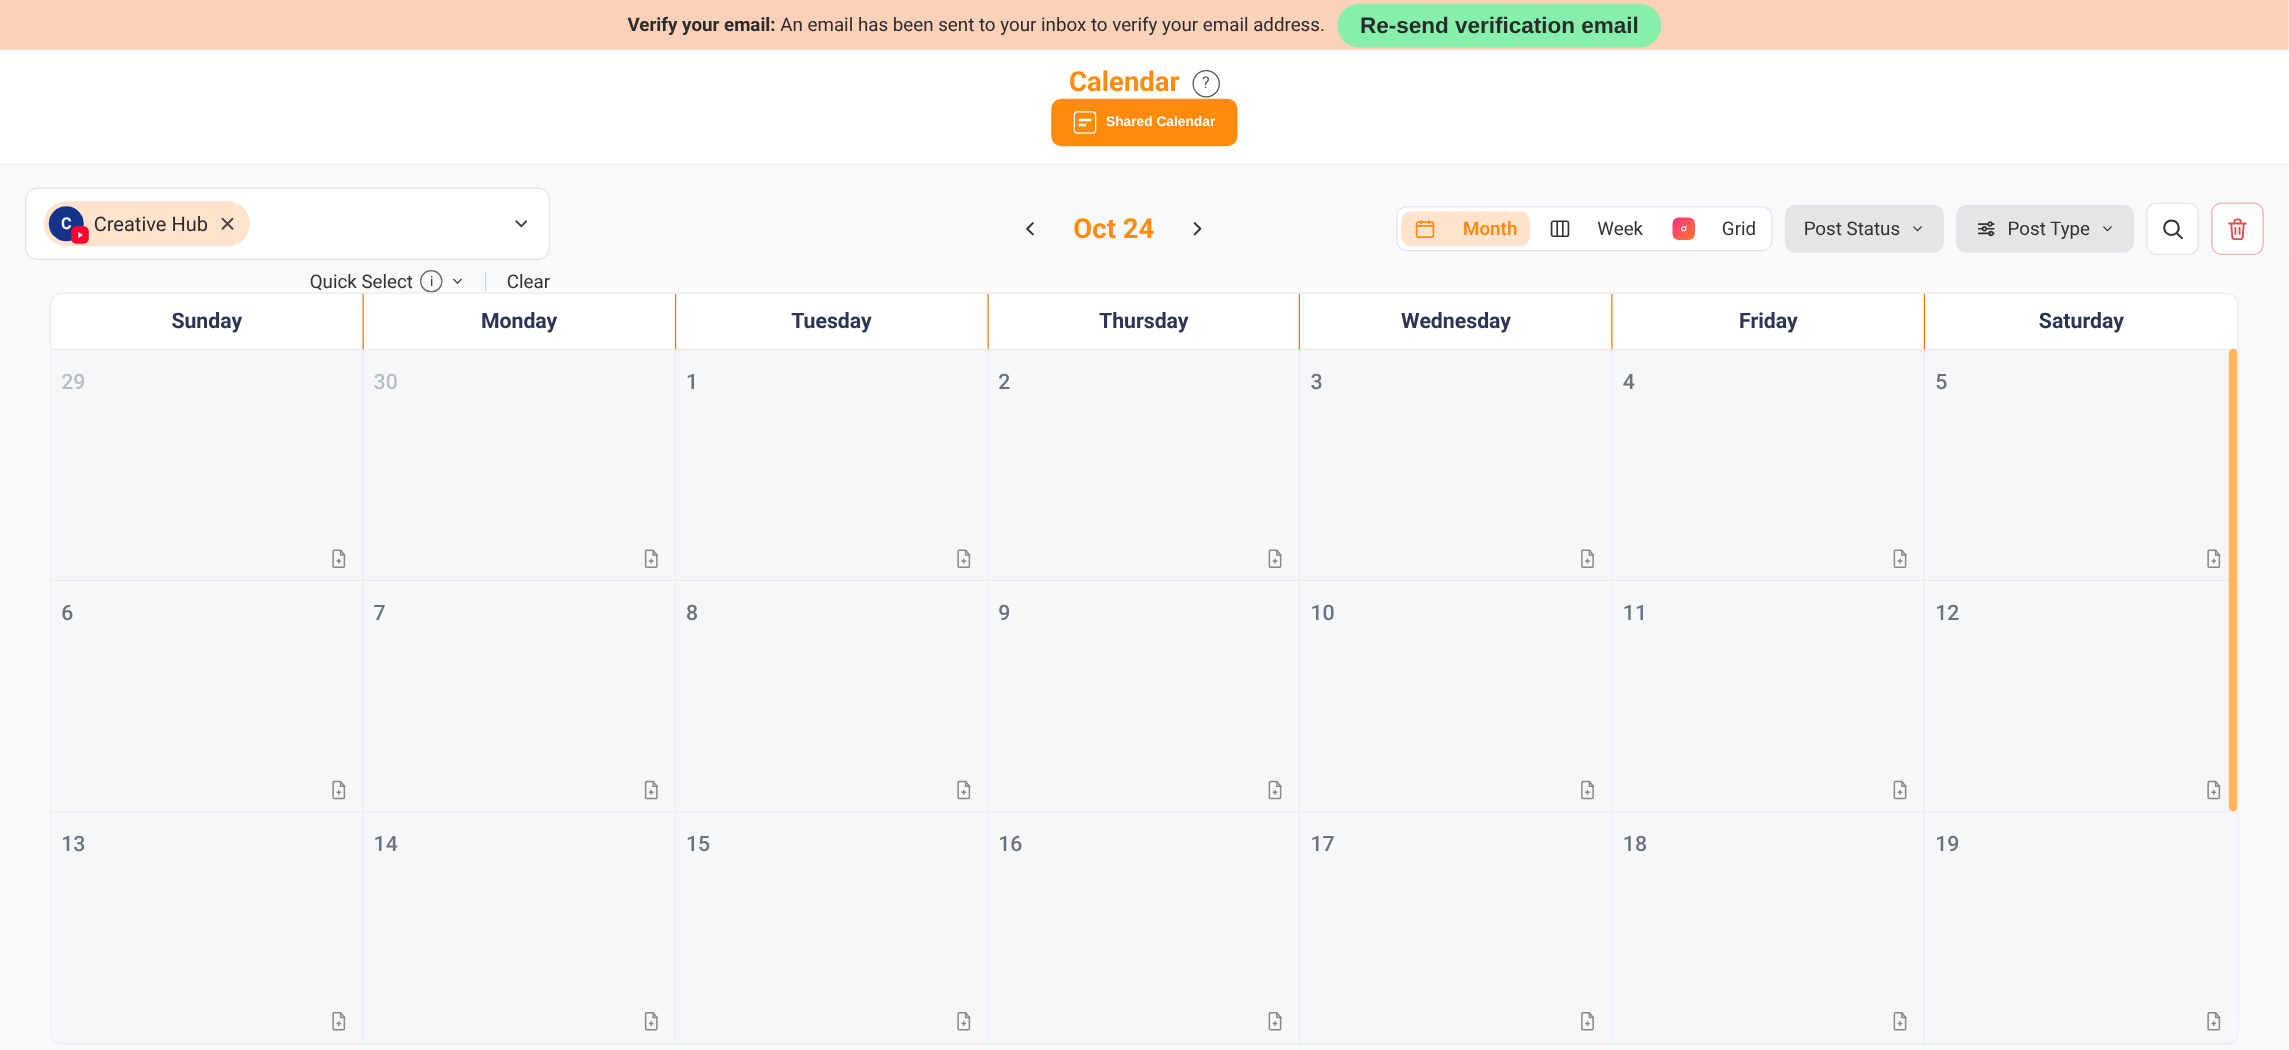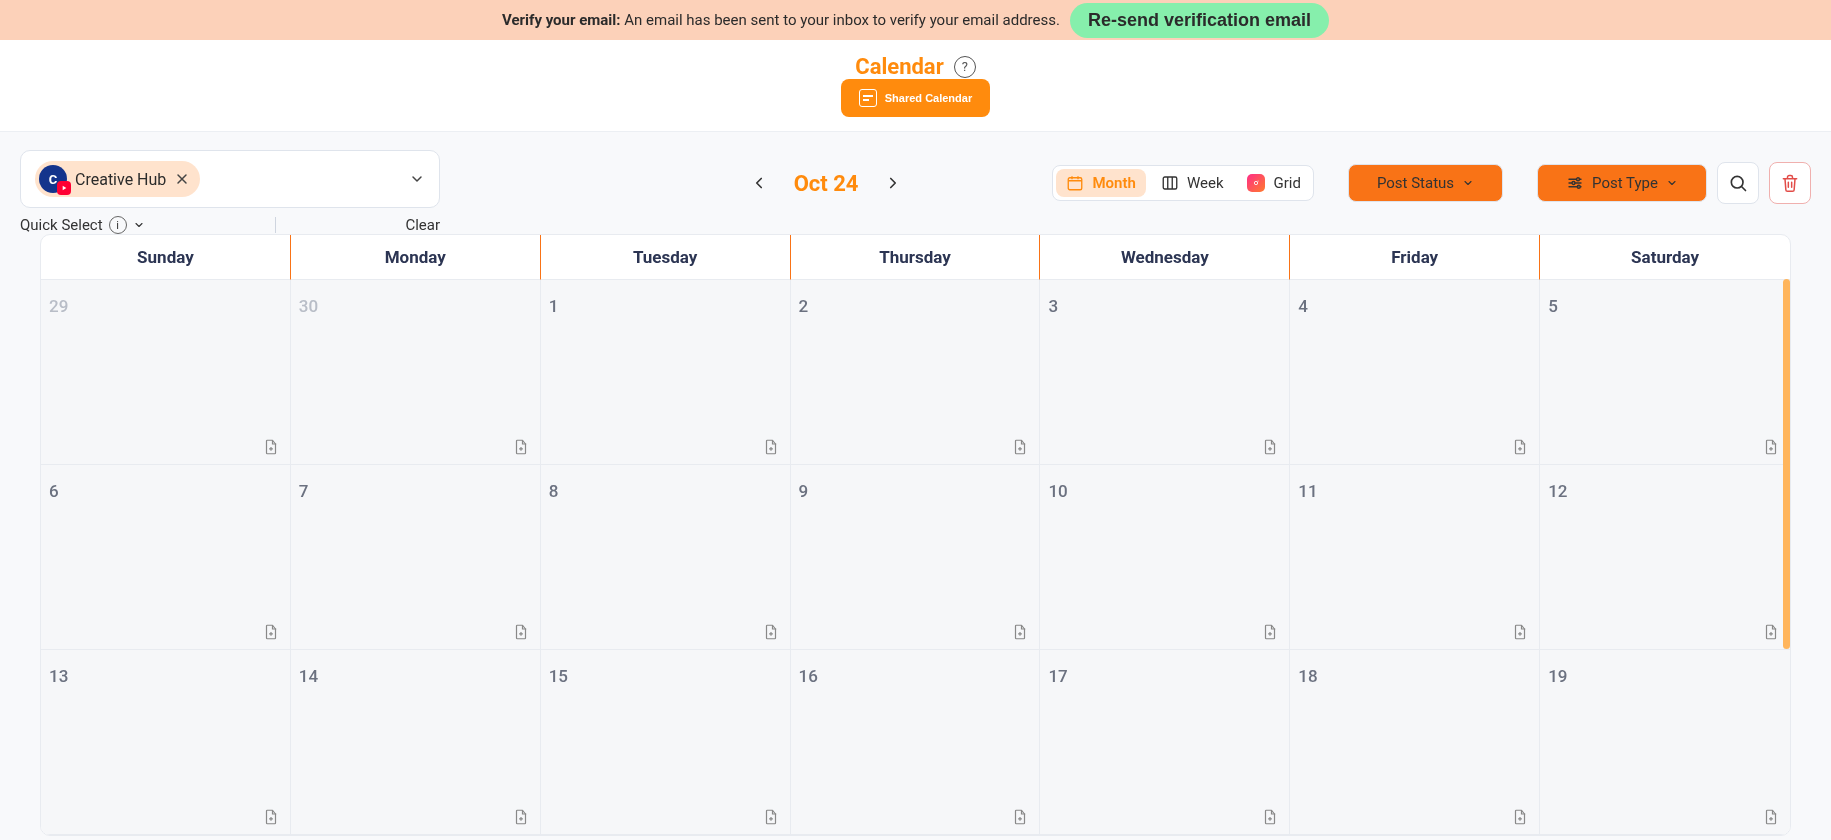--- a/index.html
+++ b/index.html
@@ -72,38 +72,38 @@
     background:#ffe3cd; border-radius: 999px; padding:4px 10px 4px 4px;
     display:flex; align-items:center; gap:8px;
   }
   .avatar { width:28px; height:28px; border-radius:50%; background:#14348c; color:#fff;
     display:flex; align-items:center; justify-content:center; font-weight:700; font-size:13px; position:relative;}
   .avatar-badge { position:absolute; bottom:-2px; right:-4px; width:14px; height:14px; border-radius:4px; background:#ff0033; display:flex; align-items:center; justify-content:center;}
   .avatar-badge svg { width:8px; height:8px; fill:#fff; }
   .chip-label { font-size:16px; color:#2b2b2b; }
   .chip-x { width:16px; height:16px; color:#444; cursor:pointer; }
   .chev { width:16px; height:16px; color:#444; cursor:pointer; }
-  .quick-row { width:420px; display:flex; justify-content:space-between; gap:16px; margin-top:8px; font-size:15px; color:#333; align-items:center;}
+  .quick-row { width:420px; display:flex; justify-content:flex-end; gap:16px; margin-top:8px; font-size:15px; color:#333; align-items:center;}
   .quick-row .sep { width:1px; height:16px; background:#cfd5df; }
   .quick-sel { display:flex; align-items:center; gap:6px; cursor:pointer;}
   .quick-info { width:18px;height:18px;border:1.5px solid #666; border-radius:50%; font-size:11px; display:flex; align-items:center; justify-content:center;}
   .quick-chev { width:12px; height:12px; }
   .clear-btn { cursor:pointer; }
 
   .toolbar-right { display:flex; align-items:center; gap:10px; margin-top:12px;}
   .date-nav { display:flex; align-items:center; gap:26px; margin-right:140px;}
   .nav-arrow { width:18px; height:18px; color:#333; cursor:pointer; }
   .date-label { font-size:22px; font-weight:700; color:#ff8b0d; }
   .view-group { display:flex; border:1px solid #dfe4ec; border-radius:8px; background:#fff; overflow:hidden;}
-  .view-btn { display:flex; align-items:center; gap:8px; padding:8px 12px; font-size:15px; color:#333; cursor:pointer;}
+  .view-btn { display:flex; align-items:center; gap:21px; padding:8px 12px; font-size:15px; color:#333; cursor:pointer;}
   .view-btn.active { background:#ffe3cd; color:#ff8b0d; border-radius:8px; margin:3px; padding:5px 10px; font-weight:600;}
   .view-ico { width:18px; height:18px; }
   .grid-ico { width:18px;height:18px;border-radius:5px;background:linear-gradient(135deg,#ff2d87 0%,#ff7b2d 100%); display:flex; align-items:center; justify-content:center;}
   .grid-ico svg { width:10px; height:10px; fill:#fff; }
-  .filter-btn { border:1px solid #dfe4ec; background:#f97316; border-radius:8px; padding:9px 28px; display:flex; align-items:center; gap:8px; font-size:15px; color:#333; cursor:pointer;margin-left:24px;}
+  .filter-btn { border:1px solid #dfe4ec; background:#e5e5e5; border-radius:8px; padding:9px 14px; display:flex; align-items:center; gap:8px; font-size:15px; color:#333; cursor:pointer;}
   .icon-btn { border:1px solid #dfe4ec; background:#fff; border-radius:8px; width:42px; height:42px; display:flex; align-items:center; justify-content:center; cursor:pointer;}
   .icon-btn.danger { border-color:#f0b0ae; color:#e24c48; }
   .icon-btn svg { width:20px; height:20px; }
 
   
   .cal-wrap { padding: 0 20px 20px 20px; background:#f8f9fb; }
   .cal {
     border:1px solid #e8ebf0; border-radius:10px; overflow:hidden; background:#fff;
     position:relative;
   }

